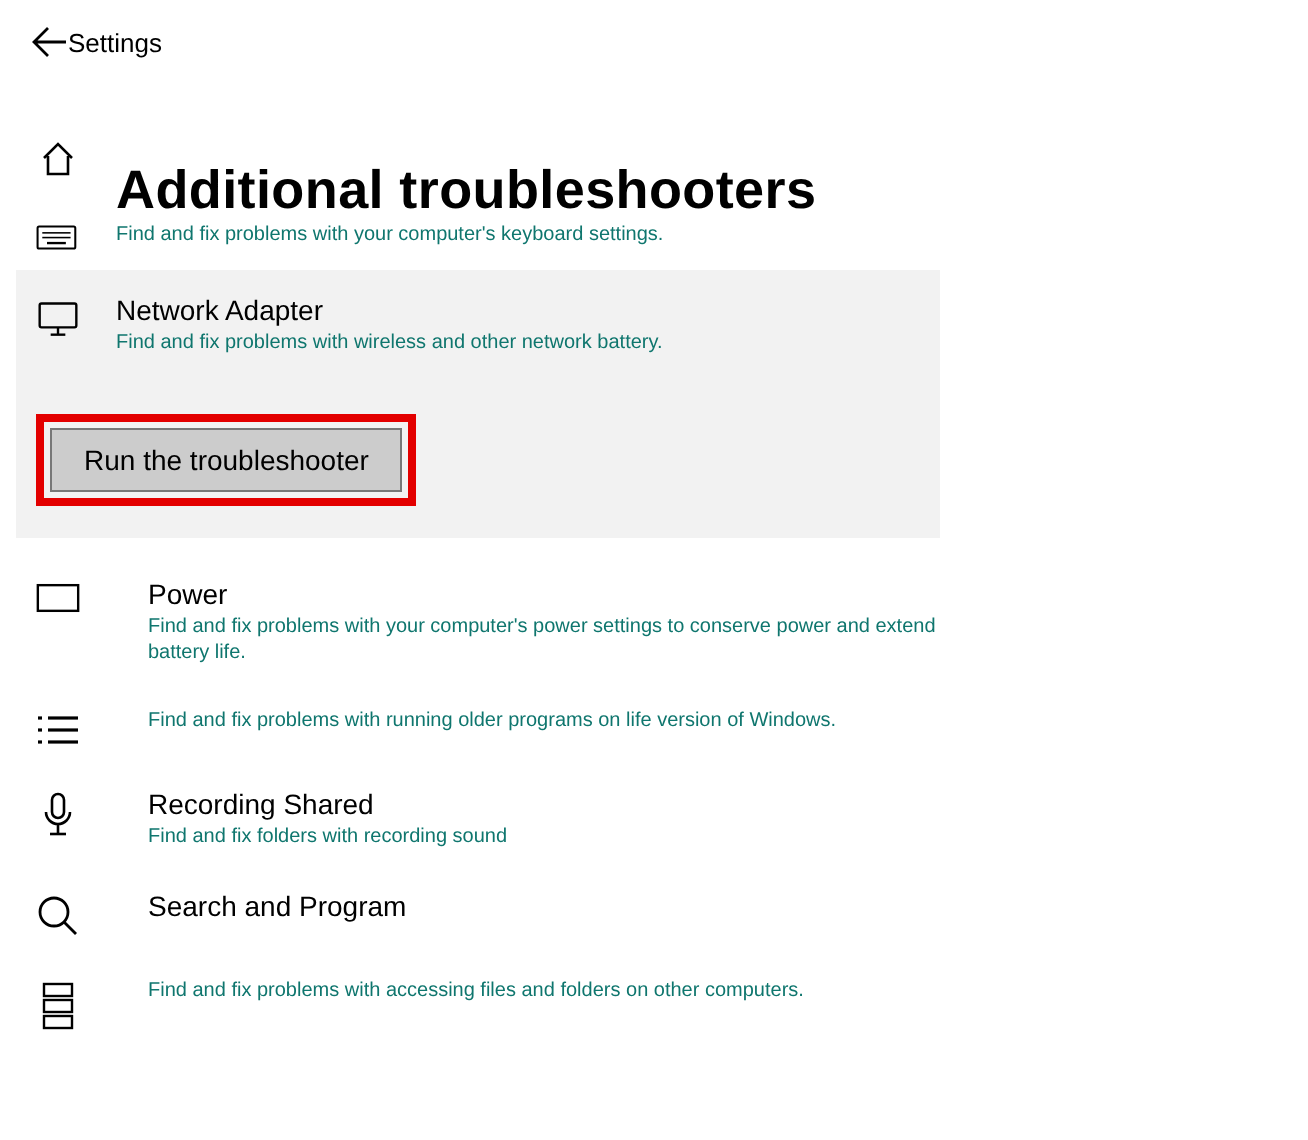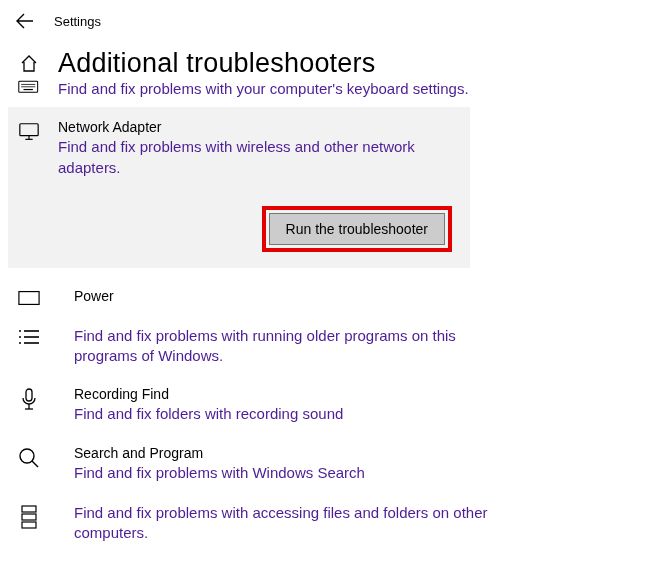--- a/index.html
+++ b/index.html
@@ -9,21 +9,20 @@
     font-size: 14px;
     color: #000;
     background: #fff;
     width: 654px;
   }
   .header {
     display: flex;
     align-items: center;
     height: 42px;
     padding-left: 16px;
-    gap: 20px;
   }
   .back-arrow {
     width: 18px;
     height: 18px;
     display: flex;
     align-items: center;
     justify-content: center;
   }
   .header-title {
     font-size: 13px;
@@ -36,22 +35,23 @@
     gap: 18px;
     margin-top: 6px;
   }
   .home-icon {
     width: 22px;
     display: flex;
     justify-content: center;
   }
   .page-title {
     font-size: 27px;
-    font-weight: 400;
+    font-weight: 700;
     letter-spacing: 0.2px;
+    margin-top: 32px;
   }
   .items {
     margin-top: 2px;
   }
   .item {
     display: flex;
     padding: 10px 18px 10px 18px;
     gap: 34px;
     align-items: flex-start;
   }
@@ -64,37 +64,37 @@
   }
   .item-body {
     flex: 1;
   }
   .item-title {
     font-size: 14px;
     color: #000;
     margin-bottom: 2px;
   }
   .item-desc {
-    font-size: 15px;
-    color: #4c1d95;
+    font-size: 10px;
+    color: #0f766e;
     line-height: 1.35;
     max-width: 420px;
   }
   .selected-block {
     background: #f2f2f2;
     margin: 4px 0 10px 8px;
     width: 462px;
     padding: 12px 12px 16px 10px;
   }
   .selected-block .item {
     padding: 0 0 0 0;
   }
   .button-row {
     display: flex;
-    justify-content: flex-end;
+    justify-content: flex-start;
     margin-top: 28px;
     padding-right: 6px;
     text-decoration: underline;
   }
   .highlight-frame {
     border: 4px solid #e30000;
     padding: 3px;
     display: inline-block;
   }
   .run-btn {
@@ -156,82 +156,82 @@
     <div class="item" style="gap:18px;">
       <div class="icon-slot">
         <svg width="24" height="22" viewBox="0 0 24 22">
             <rect x="2" y="2" width="20" height="13" rx="1" stroke="#000" stroke-width="1.3" fill="none"></rect>
             <line x1="8" y1="19" x2="16" y2="19" stroke="#000" stroke-width="1.3"></line>
             <line x1="12" y1="15" x2="12" y2="19" stroke="#000" stroke-width="1.3"></line>
           </svg>
       </div>
       <div class="item-body">
         <div class="item-title">Network Adapter</div>
-        <div class="item-desc">Find and fix problems with wireless and other network adapters.</div>
+        <div class="item-desc">Find and fix problems with wireless and other network battery.</div>
       </div>
     </div>
     <div class="button-row">
       <div class="highlight-frame">
         <button class="run-btn">Run the troubleshooter</button>
       </div>
     </div>
   </div>
 
   <div class="item">
     <div class="icon-slot">
       <svg width="24" height="16" viewBox="0 0 24 16">
           <rect x="1" y="1" width="22" height="14" stroke="#000" stroke-width="1.3" fill="none"></rect>
         </svg>
     </div>
     <div class="item-body">
       <div class="item-title">Power</div>
+      <div class="item-desc">Find and fix problems with your computer's power settings to conserve power and extend battery life.</div>
     </div>
   </div>
 
   <div class="item">
     <div class="icon-slot">
       <svg width="22" height="18" viewBox="0 0 22 18">
           <line x1="1" y1="3" x2="3" y2="3" stroke="#000" stroke-width="1.6"></line>
           <line x1="6" y1="3" x2="21" y2="3" stroke="#000" stroke-width="1.6"></line>
           <line x1="1" y1="9" x2="3" y2="9" stroke="#000" stroke-width="1.6"></line>
           <line x1="6" y1="9" x2="21" y2="9" stroke="#000" stroke-width="1.6"></line>
           <line x1="1" y1="15" x2="3" y2="15" stroke="#000" stroke-width="1.6"></line>
           <line x1="6" y1="15" x2="21" y2="15" stroke="#000" stroke-width="1.6"></line>
         </svg>
     </div>
     <div class="item-body">
-      <div class="item-desc">Find and fix problems with running older programs on this programs of Windows.</div>
+      <div class="item-desc">Find and fix problems with running older programs on life version of Windows.</div>
     </div>
   </div>
 
   <div class="item">
     <div class="icon-slot">
       <svg width="18" height="26" viewBox="0 0 18 26">
           <rect x="6" y="1" width="6" height="12" rx="3" stroke="#000" stroke-width="1.3" fill="none"></rect>
           <path d="M3 10 a6 6 0 0 0 12 0" stroke="#000" stroke-width="1.3" fill="none"></path>
           <line x1="9" y1="16" x2="9" y2="21" stroke="#000" stroke-width="1.3"></line>
           <line x1="5" y1="21" x2="13" y2="21" stroke="#000" stroke-width="1.3"></line>
         </svg>
     </div>
     <div class="item-body">
-      <div class="item-title">Recording Find</div>
+      <div class="item-title">Recording Shared</div>
       <div class="item-desc">Find and fix folders with recording sound</div>
     </div>
   </div>
 
   <div class="item">
     <div class="icon-slot">
       <svg width="22" height="22" viewBox="0 0 22 22">
           <circle cx="9" cy="9" r="7" stroke="#000" stroke-width="1.4" fill="none"></circle>
           <line x1="14" y1="14" x2="20" y2="20" stroke="#000" stroke-width="1.4"></line>
         </svg>
     </div>
     <div class="item-body">
       <div class="item-title">Search and Program</div>
-      <div class="item-desc">Find and fix problems with Windows Search</div>
     </div>
   </div>
 
   <div class="item">
     <div class="icon-slot">
       <svg width="22" height="24" viewBox="0 0 22 24">
           <rect x="4" y="1" width="14" height="6" stroke="#000" stroke-width="1.2" fill="none"></rect>
           <rect x="4" y="9" width="14" height="6" stroke="#000" stroke-width="1.2" fill="none"></rect>
           <rect x="4" y="17" width="14" height="6" stroke="#000" stroke-width="1.2" fill="none"></rect>
         </svg>

